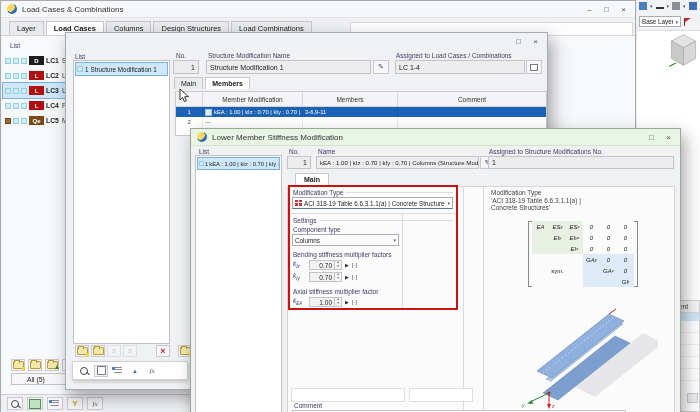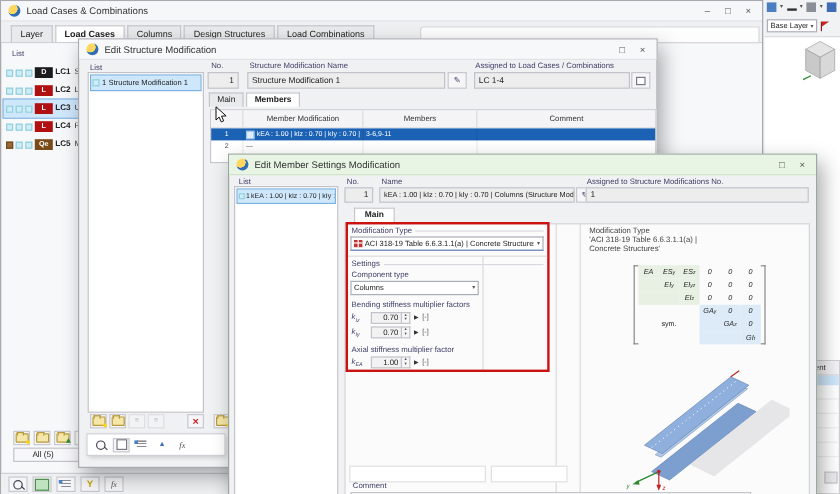--- a/index.html
+++ b/index.html
@@ -198,24 +198,20 @@
       <span class="icobtn" style="width:16px;height:13px">
           <span style="color:#c9a500;font-size:8px;font-weight:bold">Y</span>
         </span>
       <span class="icobtn" style="width:16px;height:13px">
           <span style="font-style:italic;font-size:7px;color:#555;font-family:'Liberation Serif','DejaVu Serif',serif">fx</span>
         </span>
     </div>
   </div>
 
   <div class="win shadow" style="left:65px;top:32px;width:483px;height:358px;background:#f0f1f3">
-    <div class="tbar" style="background:#f7f8f9">
-      <span class="ball"></span>
-      <span>Edit Structure Modification</span>
-    </div>
     <div class="wbtns">
       <span class="wbtn">□</span>
       <span class="wbtn">×</span>
     </div>
 
     <div class="abs lbl" style="left:9px;top:20px">List</div>
     <div class="abs listbox" style="left:7px;top:27px;width:97px;height:284px">
       <div class="selrow" style="margin:2px;height:12px;display:flex;align-items:center;gap:2px;padding-left:1px">
         <span class="cyanbox"></span>
         <span style="font-size:6.3px">1</span>
@@ -308,21 +304,21 @@
         </span>
       <span class="icobtn" style="border:none;background:none">
           <span style="font-style:italic;font-size:7px;color:#555;font-family:'Liberation Serif','DejaVu Serif',serif">fx</span>
         </span>
     </div>
   </div>
 
   <div class="win shadow" style="left:190px;top:128px;width:491px;height:290px;background:#f0f1f3;border-color:#9aa89c">
     <div class="tbar" style="background:#e8f4e4;border-bottom:1px solid #d2e4cd">
       <span class="ball"></span>
-      <span>Edit Member Settings Modification</span>
+      <span>Lower Member Stiffness Modification</span>
     </div>
     <div class="wbtns">
       <span class="wbtn">□</span>
       <span class="wbtn">×</span>
     </div>
 
     <div class="abs lbl" style="left:8px;top:19px">List</div>
     <div class="abs listbox" style="left:4px;top:26px;width:87px;height:258px">
       <div class="selrow" style="margin:2px;height:11px;display:flex;align-items:center;gap:1px;padding-left:1px">
         <span class="cyanbox" style="width:5px;height:5px"></span>

